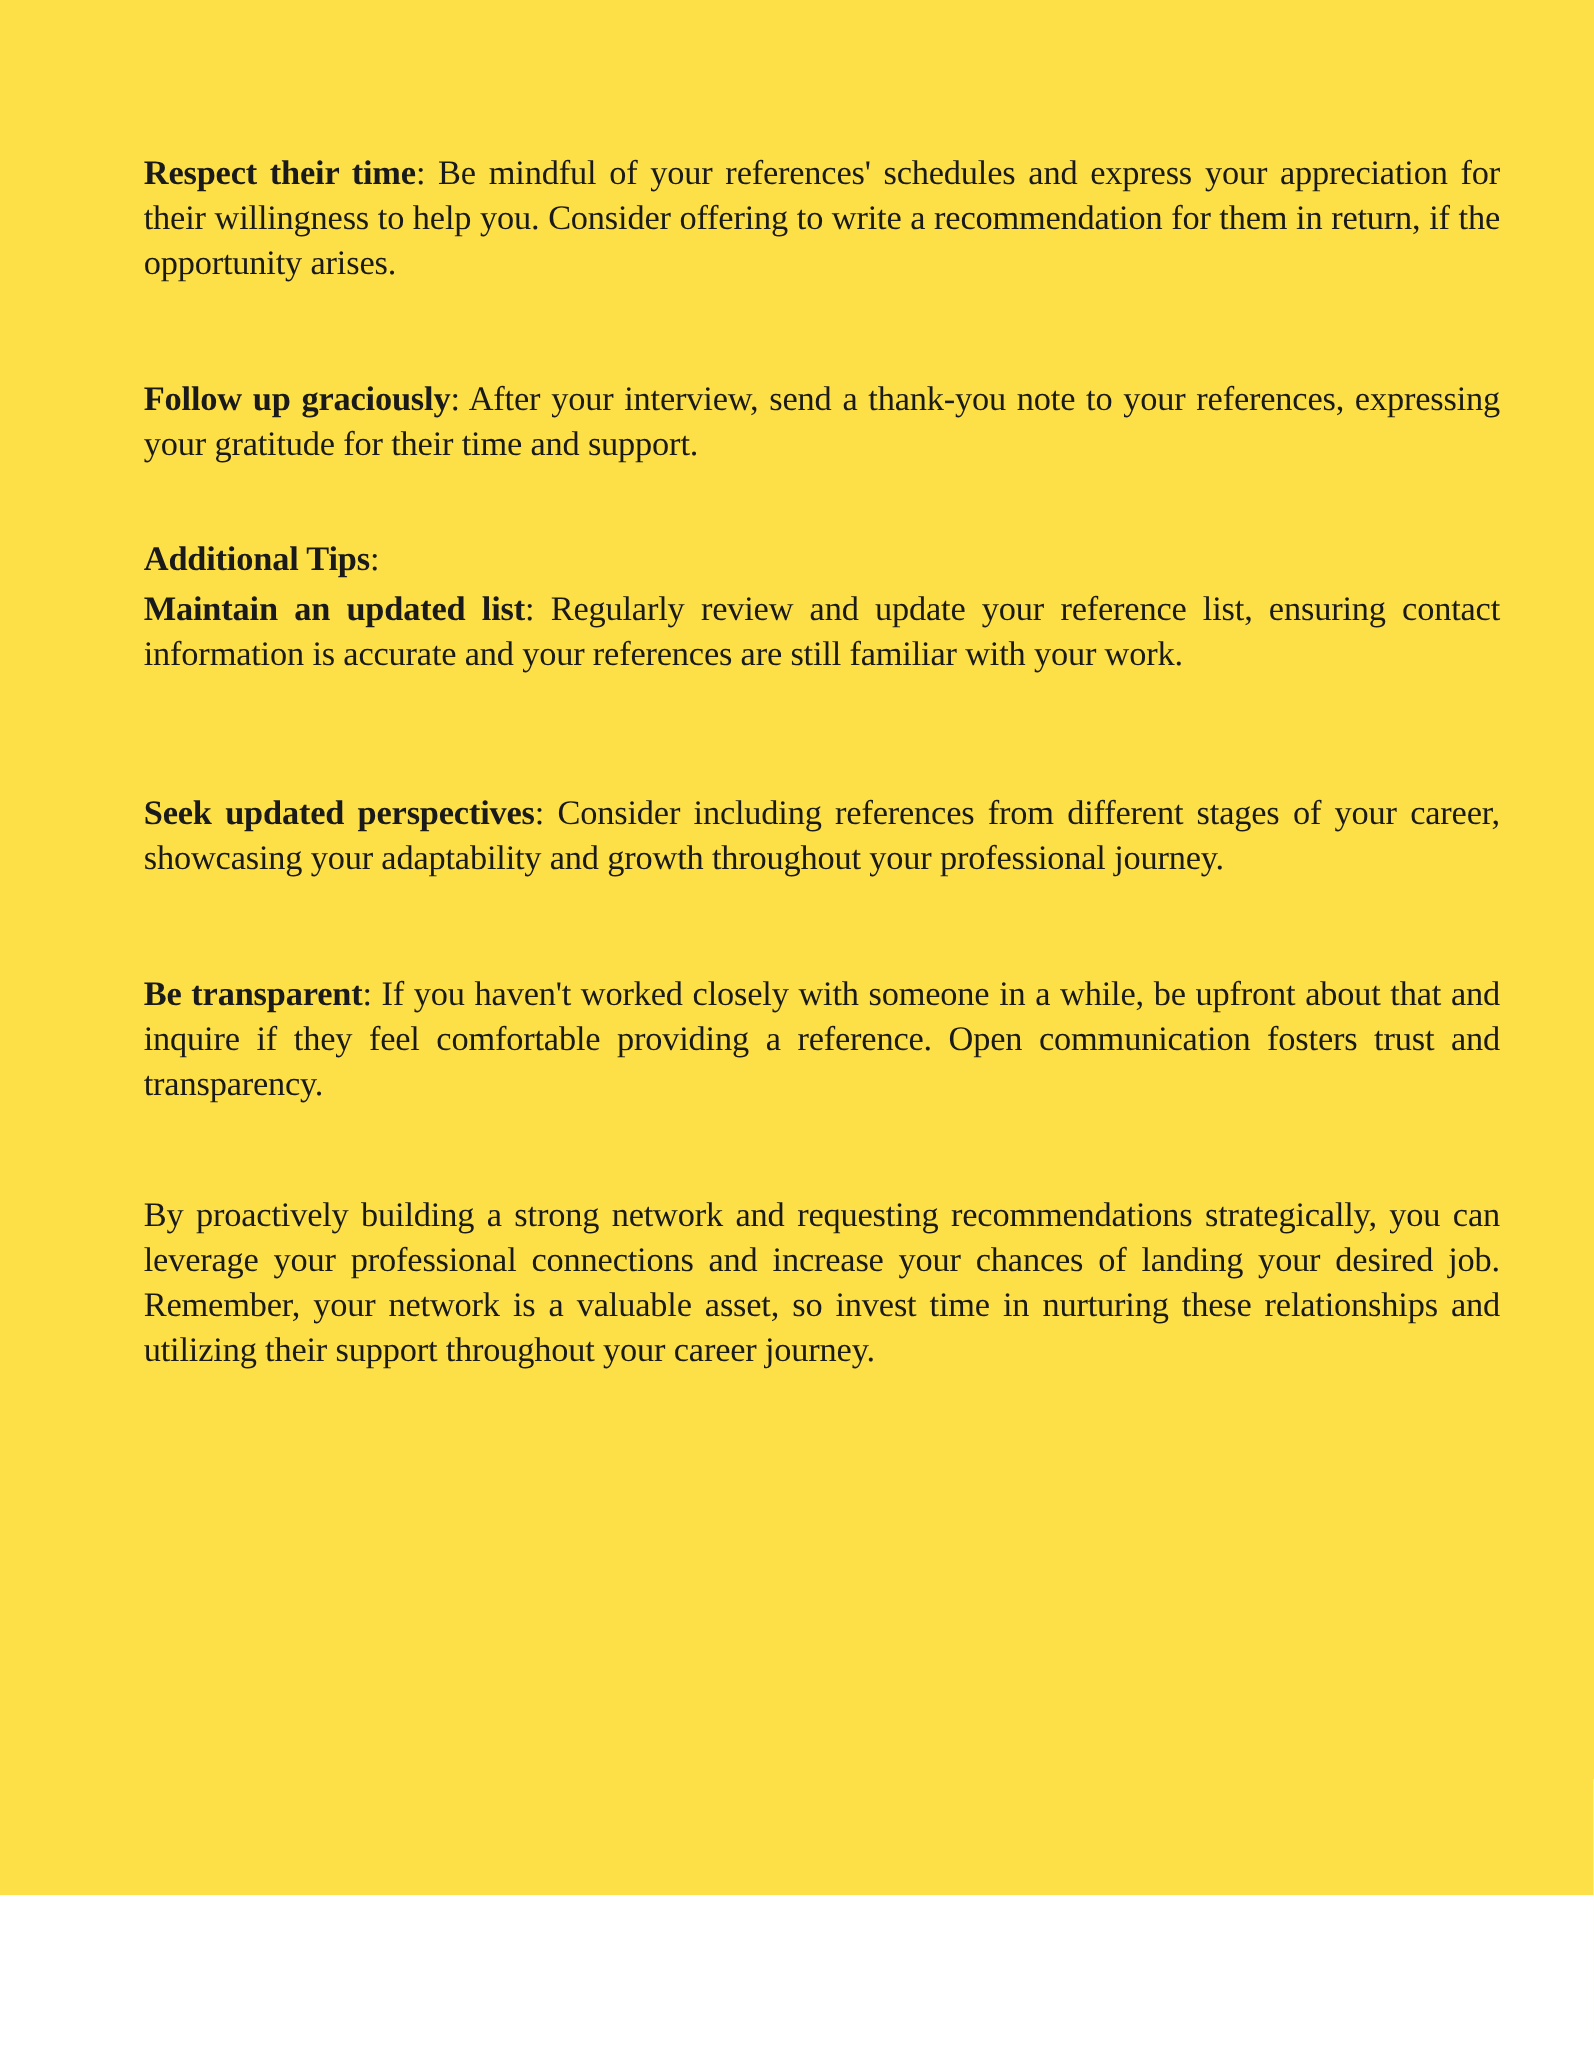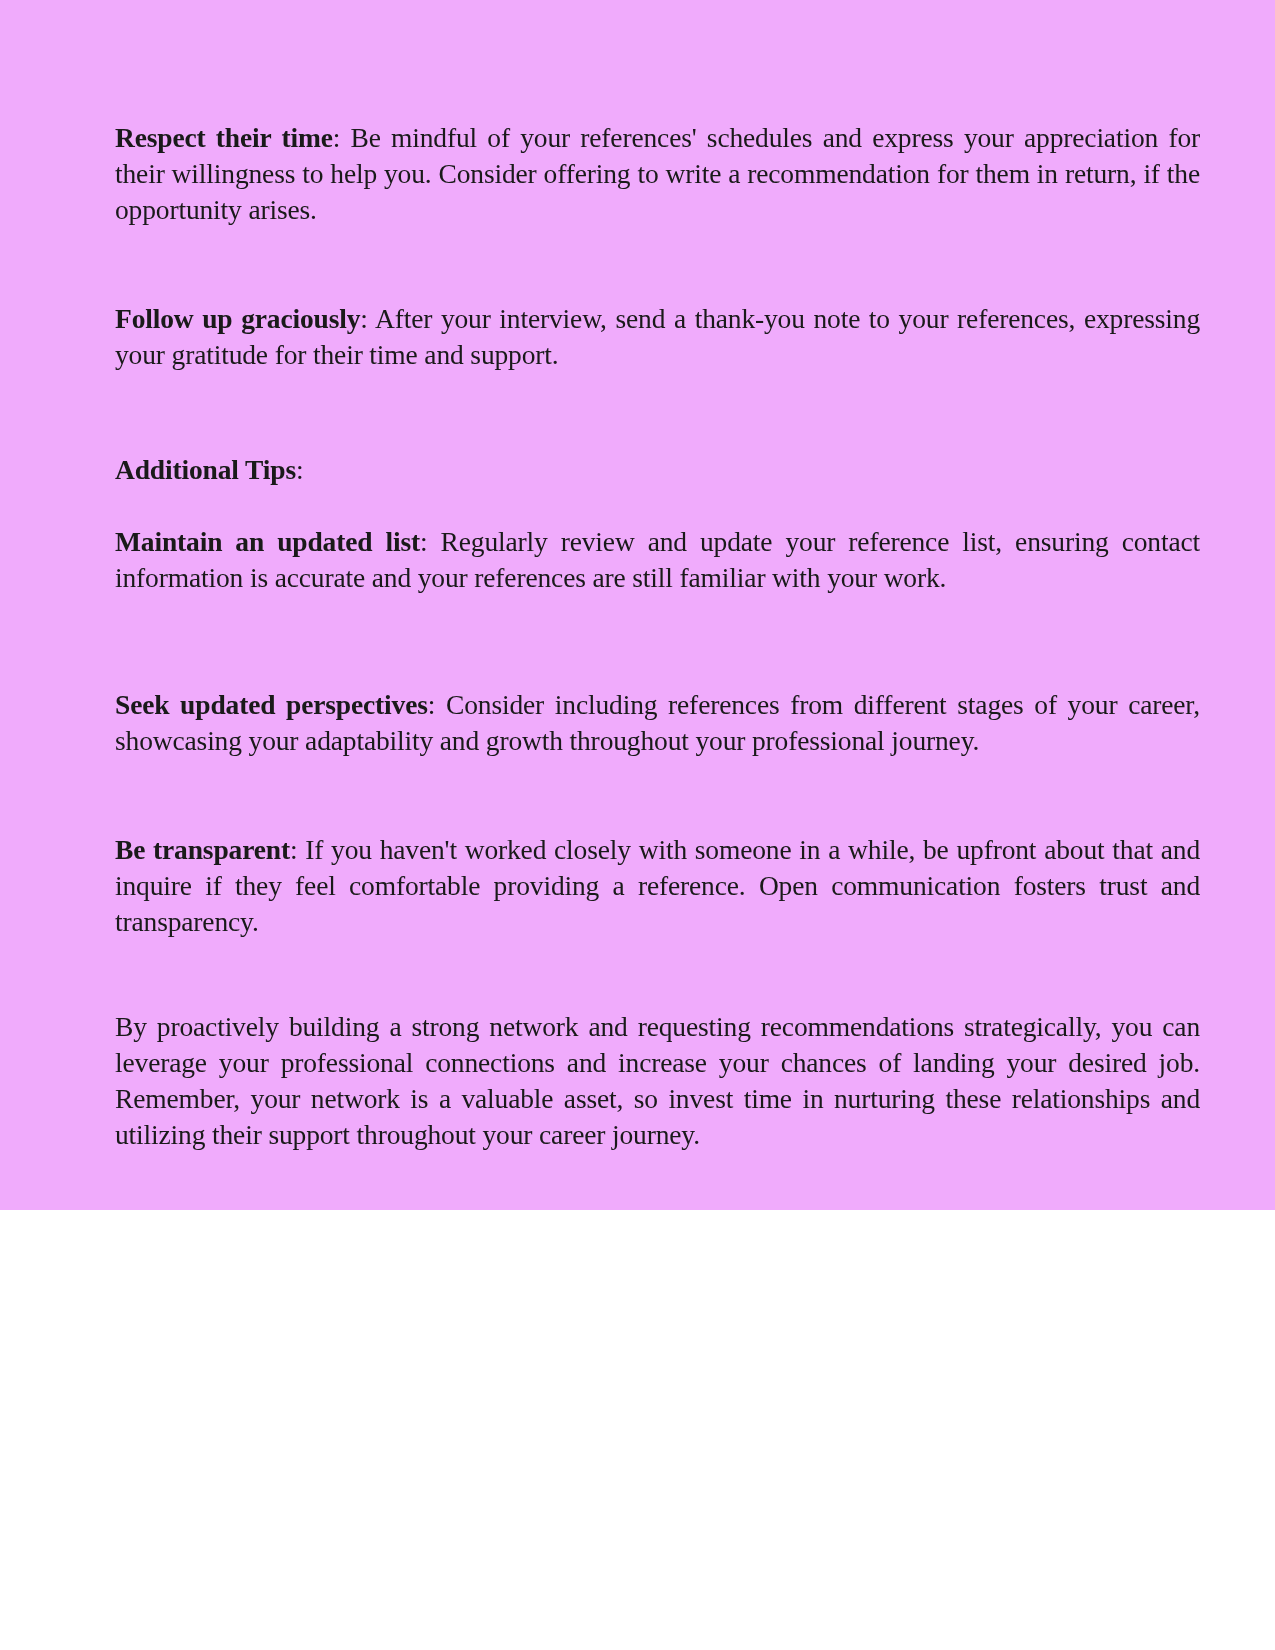--- a/index.html
+++ b/index.html
@@ -10,39 +10,39 @@
   body {
     width: 1275px;
     height: 1650px;
     font-family: "Liberation Serif", "DejaVu Serif", serif;
     color: #1a1a1a;
     overflow: hidden;
   }
   .page {
     box-sizing: border-box;
     width: 1275px;
-    height: 1210px;
+    height: 1516px;
     padding: 120px 75px 0 115px;
-    background: #f0abfc;
+    background: #fde047;
     font-family: Liberation Serif, serif;
   }
   .para {
     font-size: 27.5px;
     line-height: 36px;
     letter-spacing: -0.15px;
     text-align: justify;
     text-align-last: left;
     margin: 0;
   }
   .para strong {
     font-weight: bold;
   }
   .p1 { margin-bottom: 73px; }
-  .p2 { margin-bottom: 79px; }
-  .p-tips { margin-bottom: 36px; }
+  .p2 { margin-bottom: 56px; }
+  .p-tips { margin-bottom: 4px; }
   .p4 { margin-bottom: 91px; }
   .p5 { margin-bottom: 73px; }
   .p6 { margin-bottom: 69px; }
   .p7 { margin-bottom: 0; }
 </style>
 </head>
 <body>
 
 <div class="page">
 

